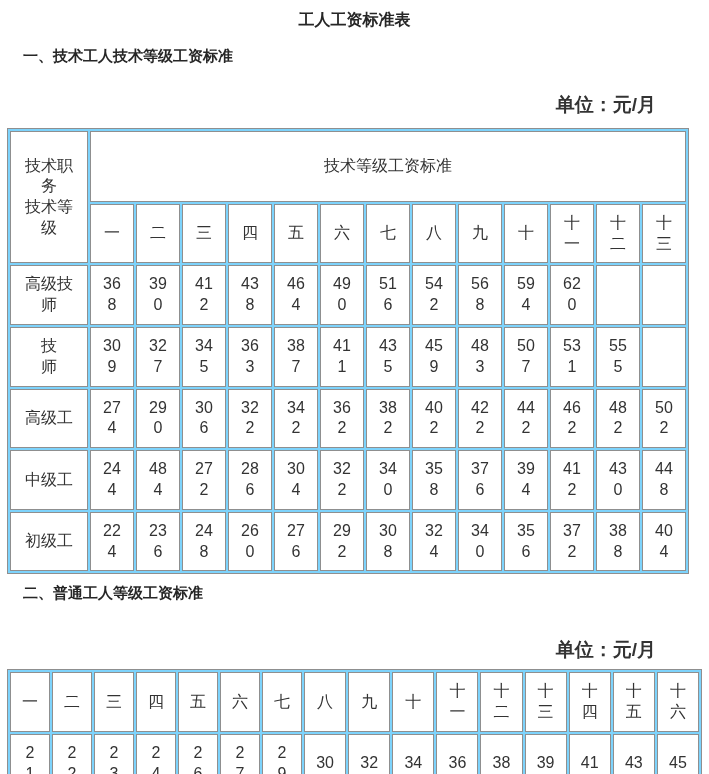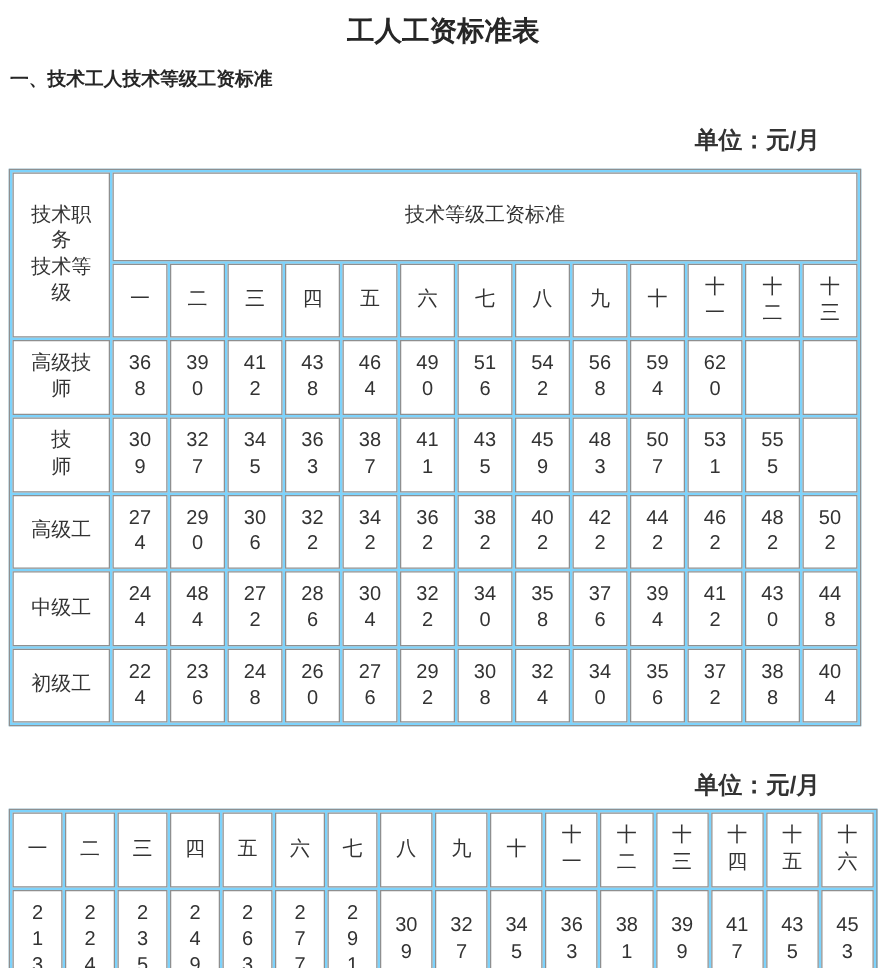--- a/index.html
+++ b/index.html
@@ -4,26 +4,26 @@
 <style>
   html, body { margin: 0; padding: 0; background: #ffffff; }
   body {
     width: 709px; min-height: 774px;
     font-family: "Liberation Sans", "DejaVu Sans", sans-serif;
     color: #333333;
   }
   .page { padding: 8px 7px 0 7px; box-sizing: border-box; }
 
   .title {
-    font-size: 22px; font-weight: bold; text-align: center;
+    font-size: 16px; font-weight: bold; text-align: center;
     color: #262626; margin: 2px 0 14px 0;
   }
   .section-heading {
     font-size: 15px; font-weight: bold; color: #262626;
-    margin: 1px; text-align: left;
+    margin: 16px; text-align: left;
   }
   .unit-line {
     text-align: right; padding-right: 46px;
     font-size: 19px; font-weight: bold; color: #333;
   }
   .unit-1 { margin: 26px 0 10px 0; }
   .unit-2 { margin: 34px 0 6px 0; }
   .section-2 { margin-top: 10px; }
 
   table.wage {
@@ -164,20 +164,21 @@
           <td class="num">324</td>
           <td class="num">340</td>
           <td class="num">356</td>
           <td class="num">372</td>
           <td class="num">388</td>
           <td class="num">404</td>
         </tr>
       </tbody>
   </table>
 
+  <div class="section-heading section-2">二、普通工人等级工资标准</div>
 
   <div class="unit-line unit-2">单位：元/月</div>
 
   <table class="wage">
     <tbody>
         <tr>
           <td class="narrow">一</td>
           <td class="narrow">二</td>
           <td class="narrow">三</td>
           <td class="narrow">四</td>

